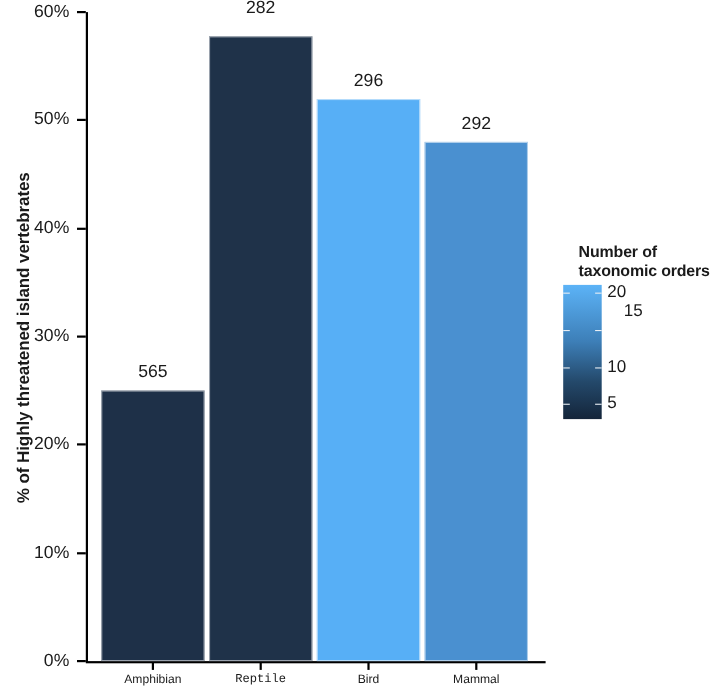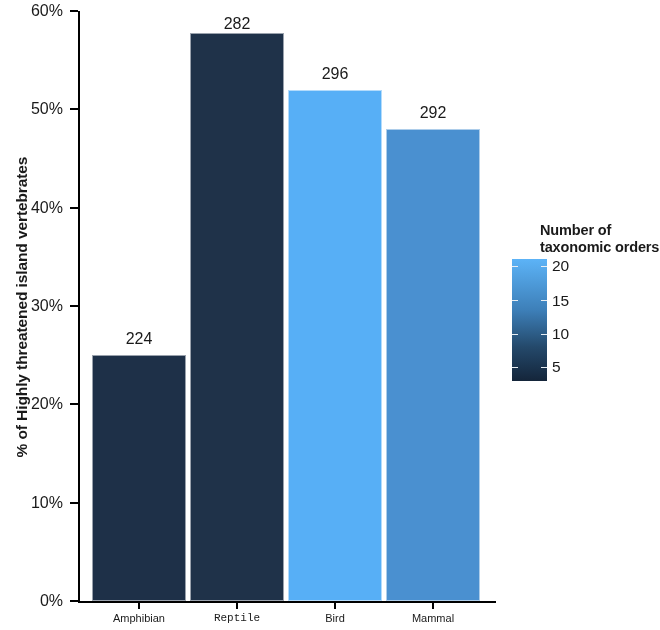--- a/index.html
+++ b/index.html
@@ -96,21 +96,21 @@
     position: absolute;
     text-align: center;
     font-size: 16px;
     line-height: 16px;
     white-space: nowrap;
   }
 
   
   #legend {
     position: absolute;
-    left: 540px;
+    left: 526px;
     top: 222px;
   }
   #legend-title {
     font-size: 14.5px;
     font-weight: bold;
     line-height: 17px;
     white-space: pre-line;
     letter-spacing: -0.15px;
   }
   #legend-bar-wrap {
@@ -171,23 +171,23 @@
       <div class="y-tick-mark" style="top: 206.667px;"></div>
       <div class="y-tick-label" style="top: 199.667px;">40%</div>
       <div class="y-tick-mark" style="top: 108.333px;"></div>
       <div class="y-tick-label" style="top: 101.333px;">50%</div>
       <div class="y-tick-mark" style="top: 10px;"></div>
       <div class="y-tick-label" style="top: 3px;">60%</div>
     </div>
 
   <div id="bars-layer">
       <div class="bar" style="left: 92px; top: 355.167px; width: 94px; height: 245.833px; background: rgb(30, 48, 72);"></div>
-      <div class="bar-value-label" style="left: 92px; width: 94px; top: 331.167px;">224</div>
+      <div class="bar-value-label" style="left: 92px; width: 94px; top: 331.167px;">565</div>
       <div class="bar" style="left: 190px; top: 32.6333px; width: 94px; height: 568.367px; background: rgb(31, 50, 73);"></div>
-      <div class="bar-value-label" style="left: 190px; width: 94px; top: 16px;">282</div>
+      <div class="bar-value-label" style="left: 190px; width: 94px; top: 0;">282</div>
       <div class="bar" style="left: 288px; top: 89.6667px; width: 94px; height: 511.333px; background: rgb(87, 175, 246);"></div>
       <div class="bar-value-label" style="left: 288px; width: 94px; top: 65.6667px;">296</div>
       <div class="bar" style="left: 386px; top: 129px; width: 94px; height: 472px; background: rgb(74, 144, 208);"></div>
       <div class="bar-value-label" style="left: 386px; width: 94px; top: 105px;">292</div>
     </div>
 
   <div id="x-ticks">
       <div class="x-tick-mark" style="left: 138px;"></div>
       <div class="x-tick-label" style="left: 69px; width: 140px;">Amphibian</div>
       <div class="x-tick-mark" style="left: 236px;"></div>
@@ -208,18 +208,18 @@
       <div class="legend-tick-right" style="top: 6.77778px;"></div>
       <div class="legend-tick-left" style="top: 40.6667px;"></div>
       <div class="legend-tick-right" style="top: 40.6667px;"></div>
       <div class="legend-tick-left" style="top: 74.5556px;"></div>
       <div class="legend-tick-right" style="top: 74.5556px;"></div>
       <div class="legend-tick-left" style="top: 108.444px;"></div>
       <div class="legend-tick-right" style="top: 108.444px;"></div>
     </div>
   <div id="legend-ticks">
       <div class="legend-tick-label" style="top: 257.778px;">20</div>
-      <div class="legend-tick-label" style="top: 293px;">15</div>
+      <div class="legend-tick-label" style="top: 275px; margin-left: 15px;">15</div>
       <div class="legend-tick-label" style="top: 325.556px;">10</div>
       <div class="legend-tick-label" style="top: 359.444px;">5</div>
     </div>
 
 </div>
 
 </body></html>

